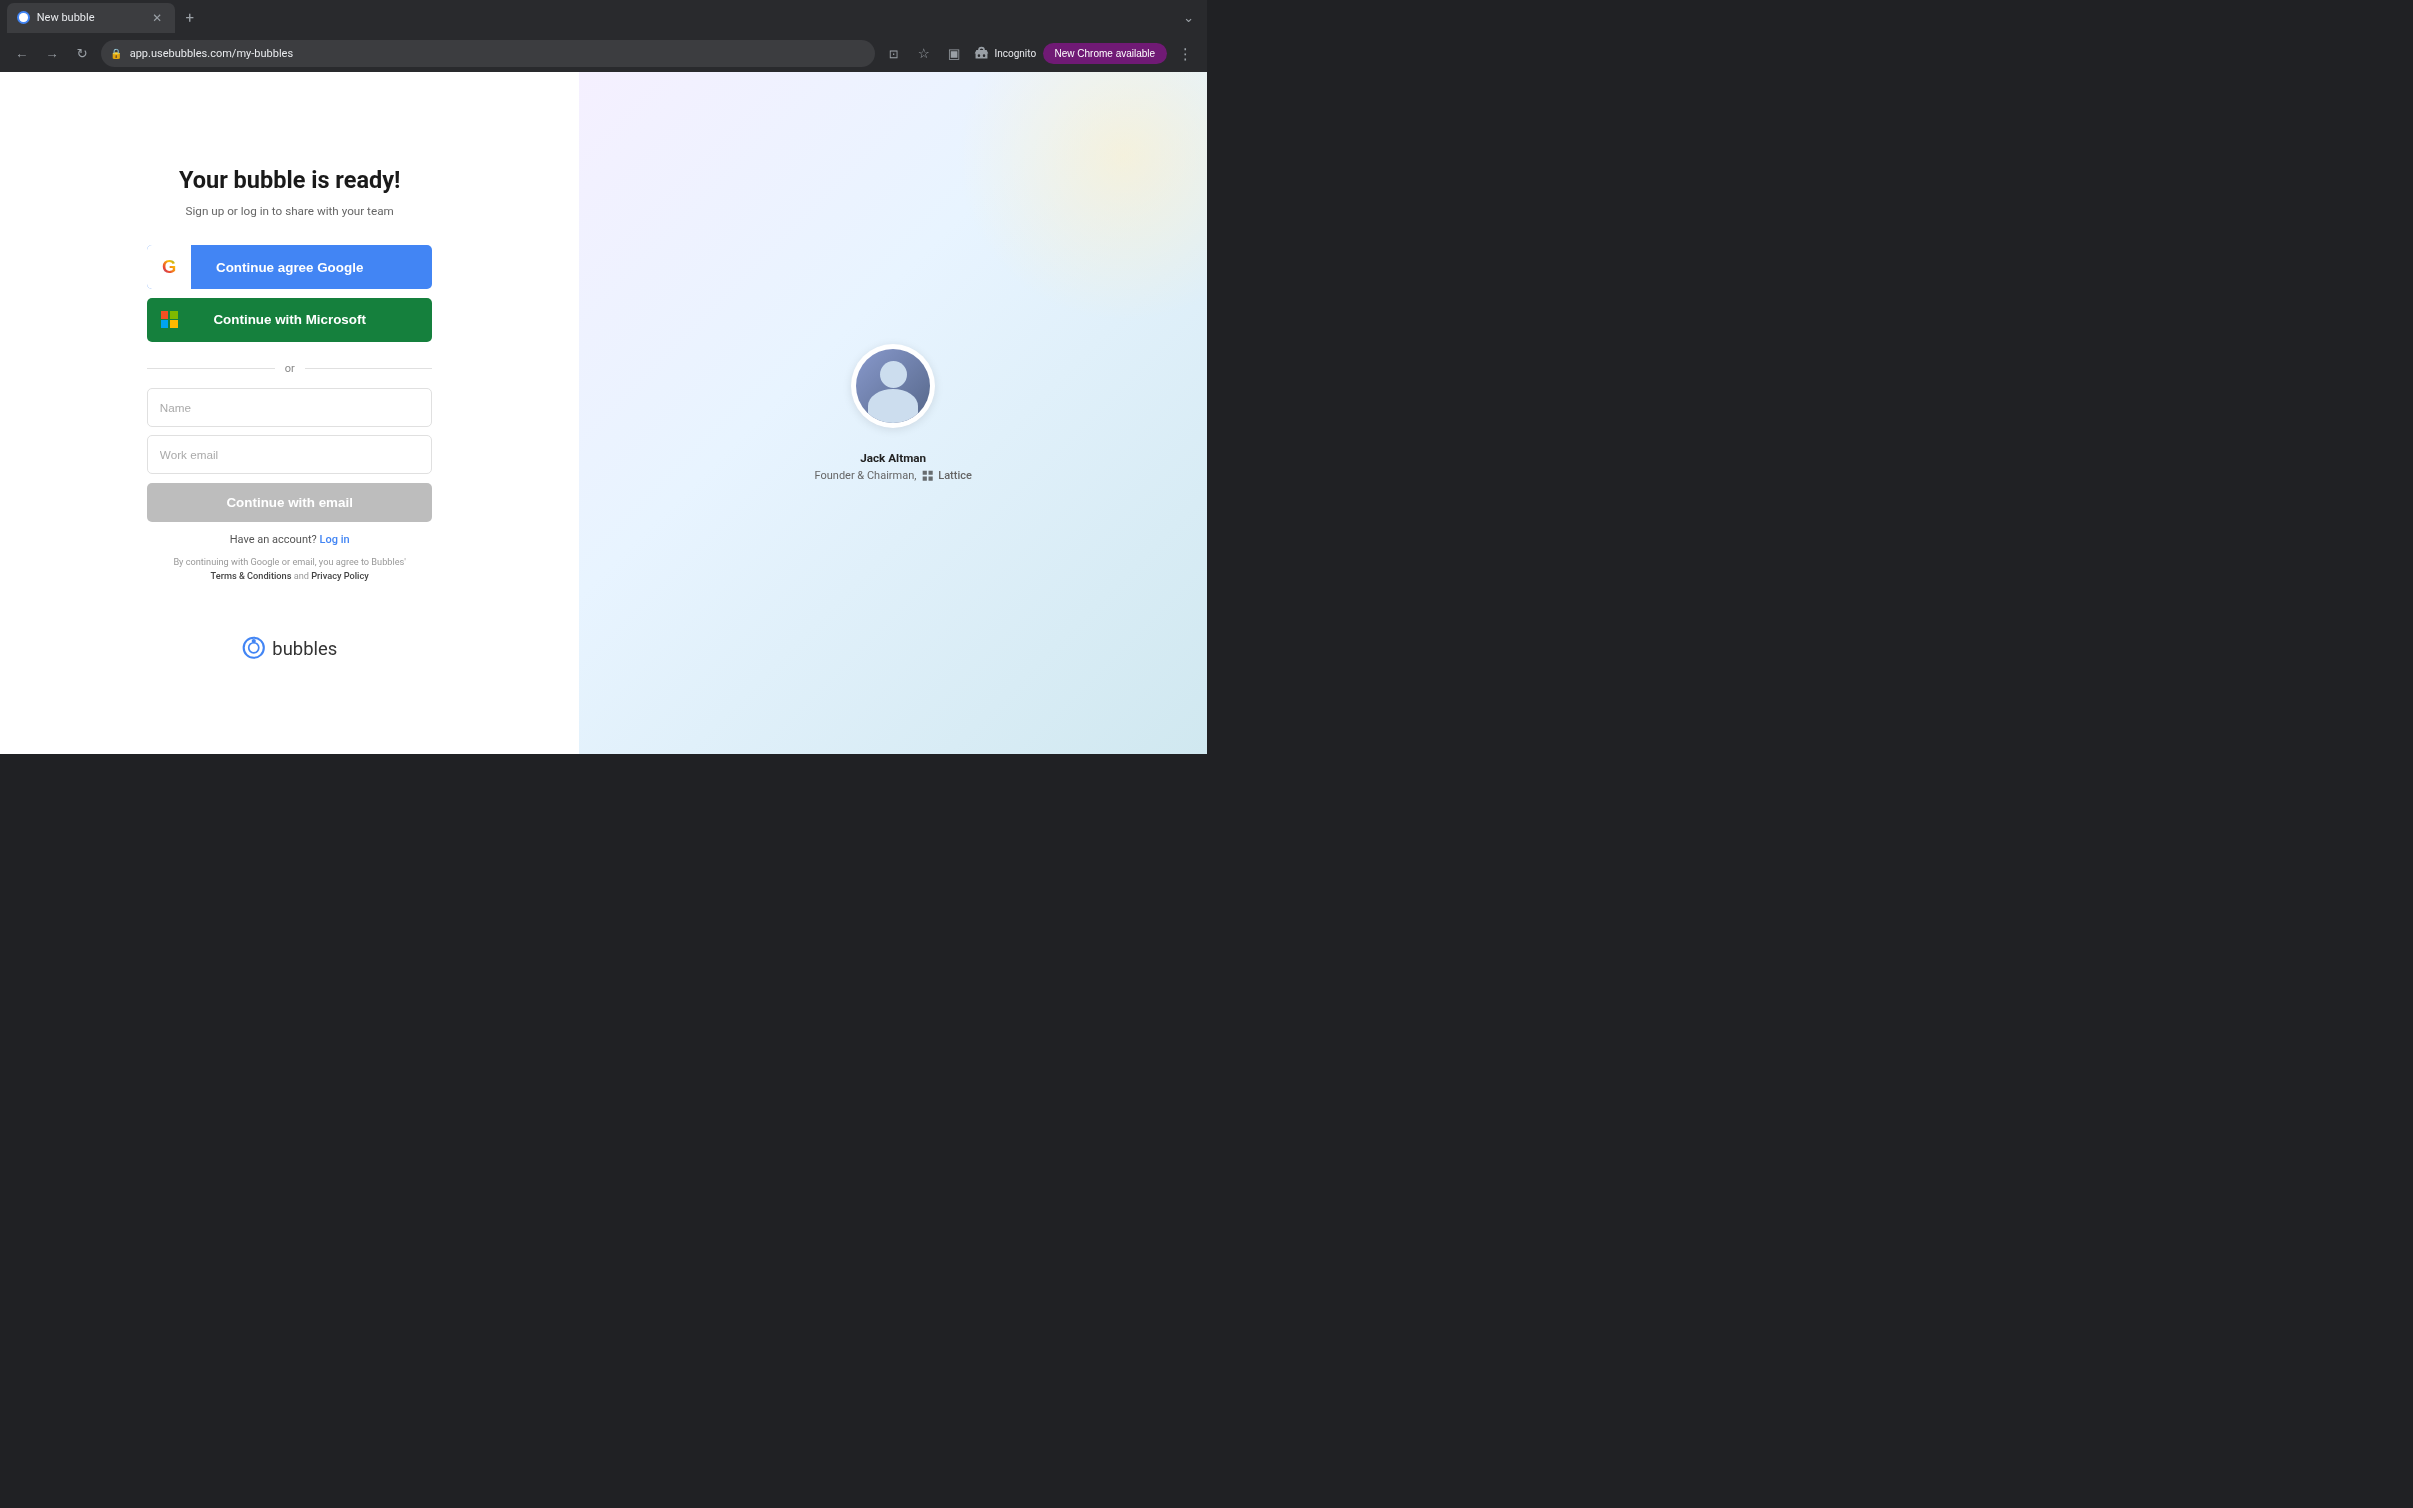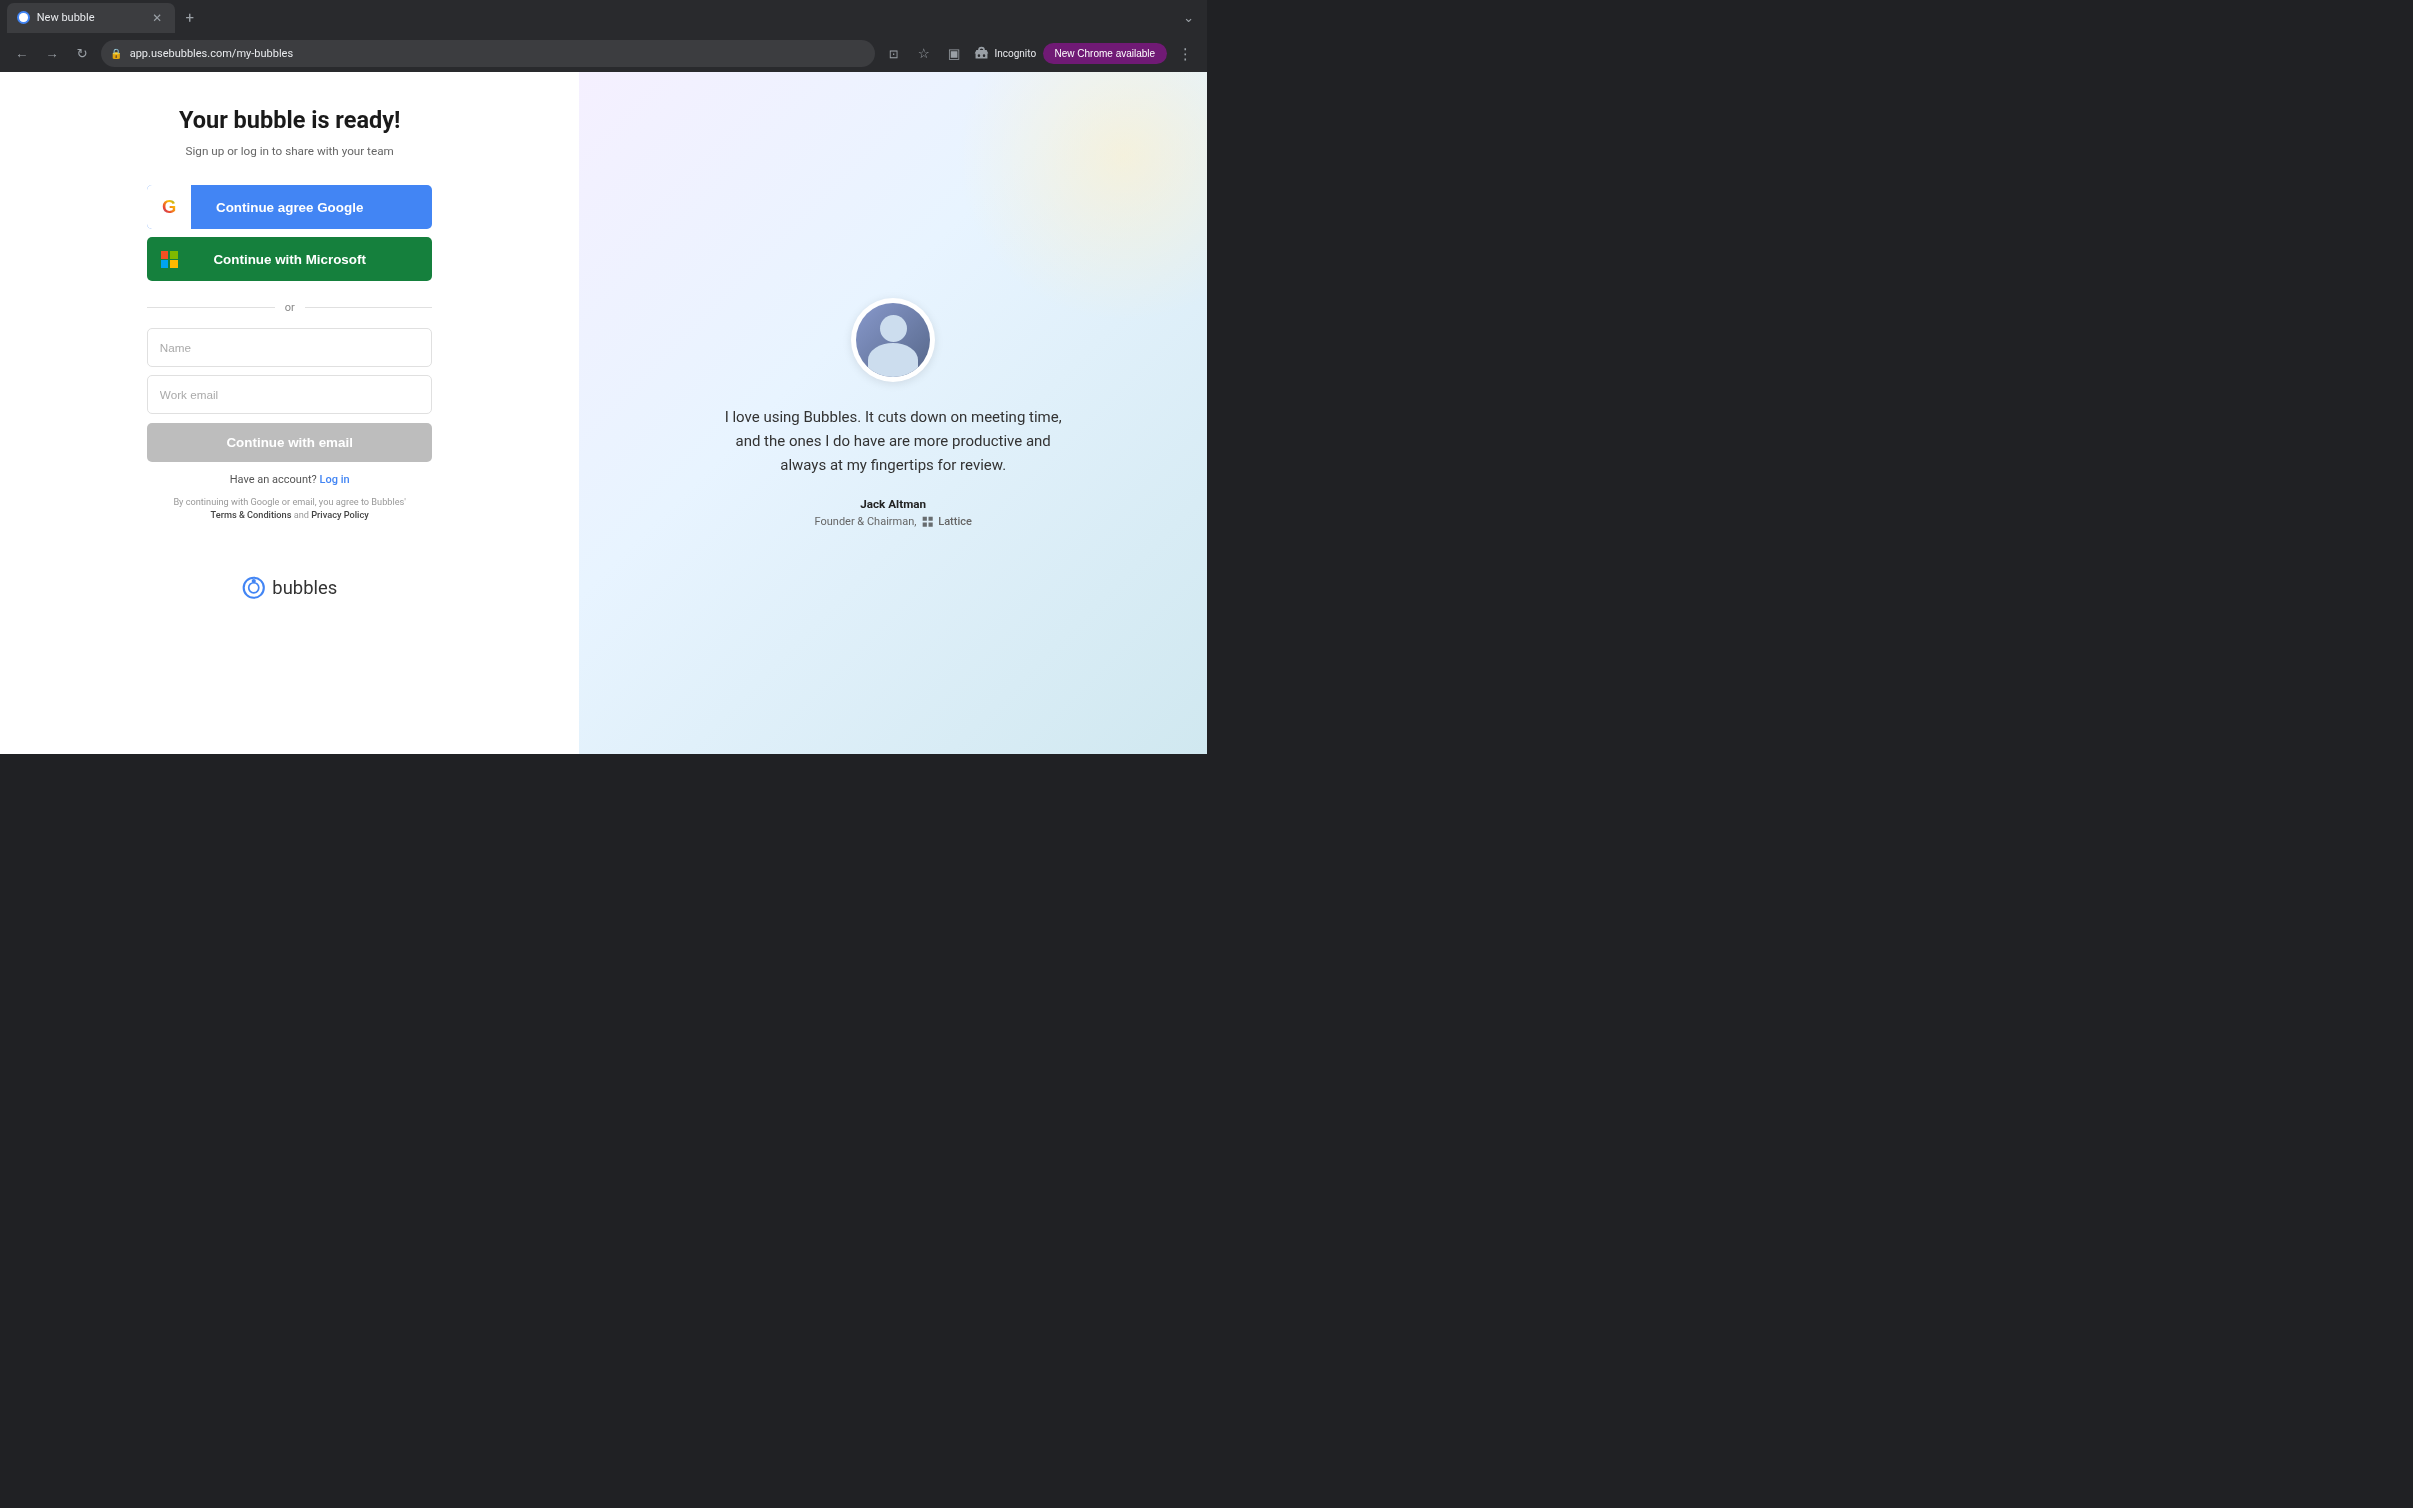--- a/index.html
+++ b/index.html
@@ -176,20 +176,21 @@
       width: 100%;
     }
 
     
     .left-panel {
       width: 48%;
       background: white;
       display: flex;
       flex-direction: column;
       align-items: center;
+      justify-content: center;
       padding: 34px;
     }
 
     .signup-container {
       width: 285px;
       display: flex;
       flex-direction: column;
       align-items: center;
     }
 
@@ -599,21 +600,20 @@
   <div class="right-panel">
     <div class="testimonial">
 
       <div class="avatar-container">
         <div class="avatar-placeholder">
           <div class="avatar-head"></div>
           <div class="avatar-body"></div>
         </div>
       </div>
 
-      <p class="quote-text">I love using Bubbles. It cuts down on meeting time, and the ones I do have are more productive and always at my fingertips for review.</p>
 
       <p class="quote-author">Jack Altman</p>
 
       <div class="quote-role">
         <span>Founder &amp; Chairman,</span>
         <span class="lattice-logo">
           <svg class="lattice-icon" viewBox="0 0 16 16" fill="none">
             <path d="M2 2h5v5H2zM9 2h5v5H9zM2 9h5v5H2zM9 9h5v5H9z" fill="#333" opacity="0.7"></path>
           </svg>
           <span>Lattice</span>

